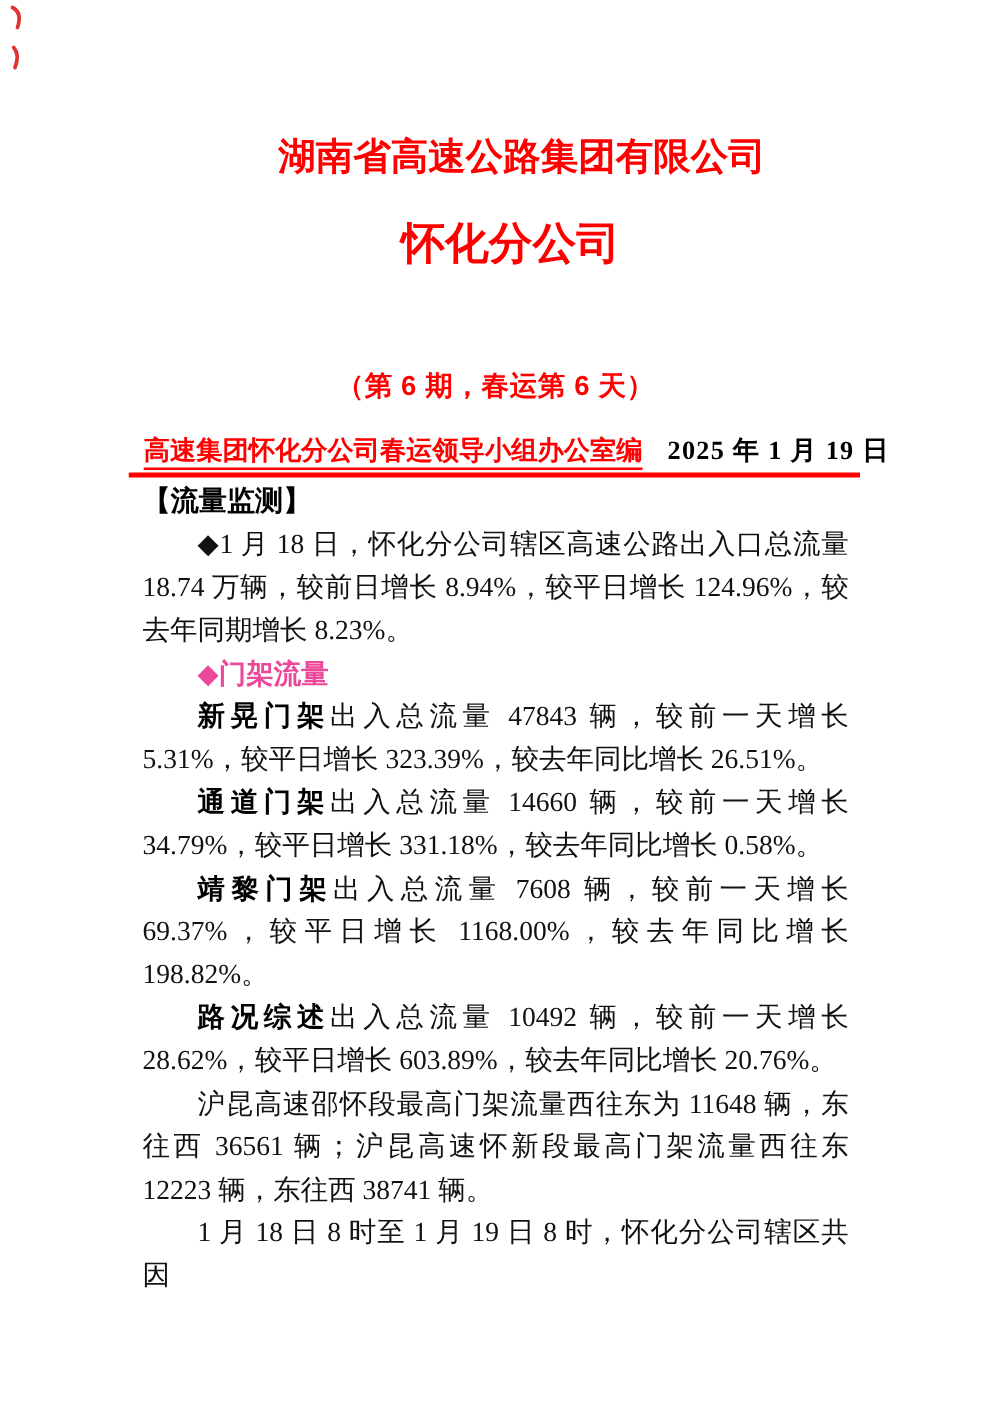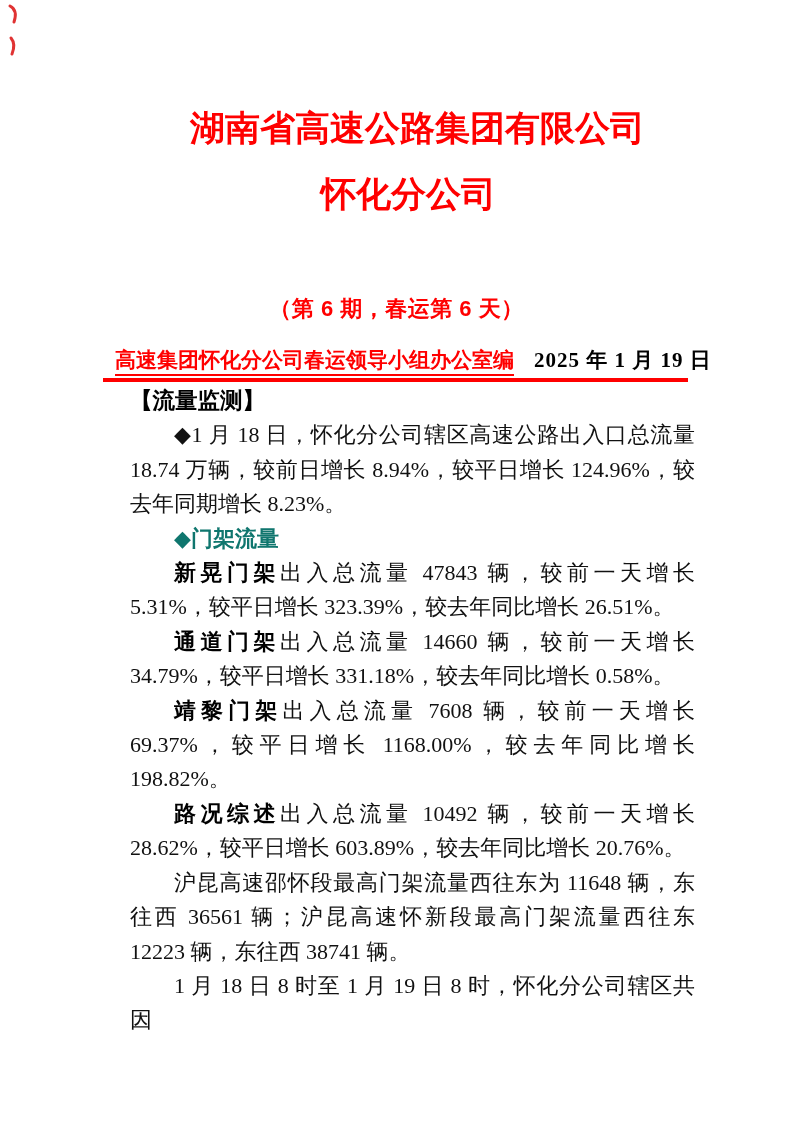--- a/index.html
+++ b/index.html
@@ -19,21 +19,21 @@
 
   .title-line {
     position: absolute;
     left: 0; right: 0;
     text-align: center;
     color: #ff0000;
     font-family: "Liberation Sans", "DejaVu Sans", sans-serif;
     font-weight: bold;
     white-space: pre;
   }
-  .title-1 { top: 105px; font-size: 35px; padding-left: 42px; }
+  .title-1 { top: 105px; font-size: 30px; padding-left: 42px; }
   .title-2 { top: 171px; font-size: 35px; margin-left: 24px; }
   .title-3 { top: 229px; font-size: 35px; letter-spacing: 1px; }
   .subtitle { top: 294px; font-size: 22px; letter-spacing: 0.5px; }
 
   .masthead {
     position: absolute;
     left: 103px; top: 346px;
     width: 585px;
     display: flex;
     justify-content: space-between;
@@ -55,21 +55,21 @@
   .masthead-date {
     color: #000000;
     font-family: "Liberation Serif", "DejaVu Serif", serif;
     font-weight: bold;
     letter-spacing: 1px;
     padding-left: 20px;
   }
 
   .doc-body {
     position: absolute;
-    left: 130px; top: 384px;
+    left: 114px; top: 384px;
     width: 565px;
     font-size: 22px;
     line-height: 34.4px;
     text-align: justify;
     text-justify: inter-character;
     color: #111111;
   }
   .doc-body p { margin: 0; }
   .section-header {
     font-family: "Liberation Sans", "DejaVu Sans", sans-serif;
@@ -80,21 +80,21 @@
   }
   .para { text-indent: 44px; }
   .para .lead {
     font-family: "Liberation Sans", "DejaVu Sans", sans-serif;
     font-weight: bold;
     color: #000000;
   }
   .para.bold-para {
     font-family: "Liberation Sans", "DejaVu Sans", sans-serif;
     font-weight: bold;
-    color: #0f766e;
+    color: #ec4899;
   }
 </style>
 </head>
 <body>
 
 <div class="page">
 
   <svg class="corner-marks" width="30" height="60" viewBox="0 0 30 60">
     <path d="M6 4 Q14 8 10 20" stroke="#e03333" stroke-width="3" fill="none" stroke-linecap="round"></path>
     <path d="M7 36 Q12 42 8 52" stroke="#e03333" stroke-width="3" fill="none" stroke-linecap="round"></path>

